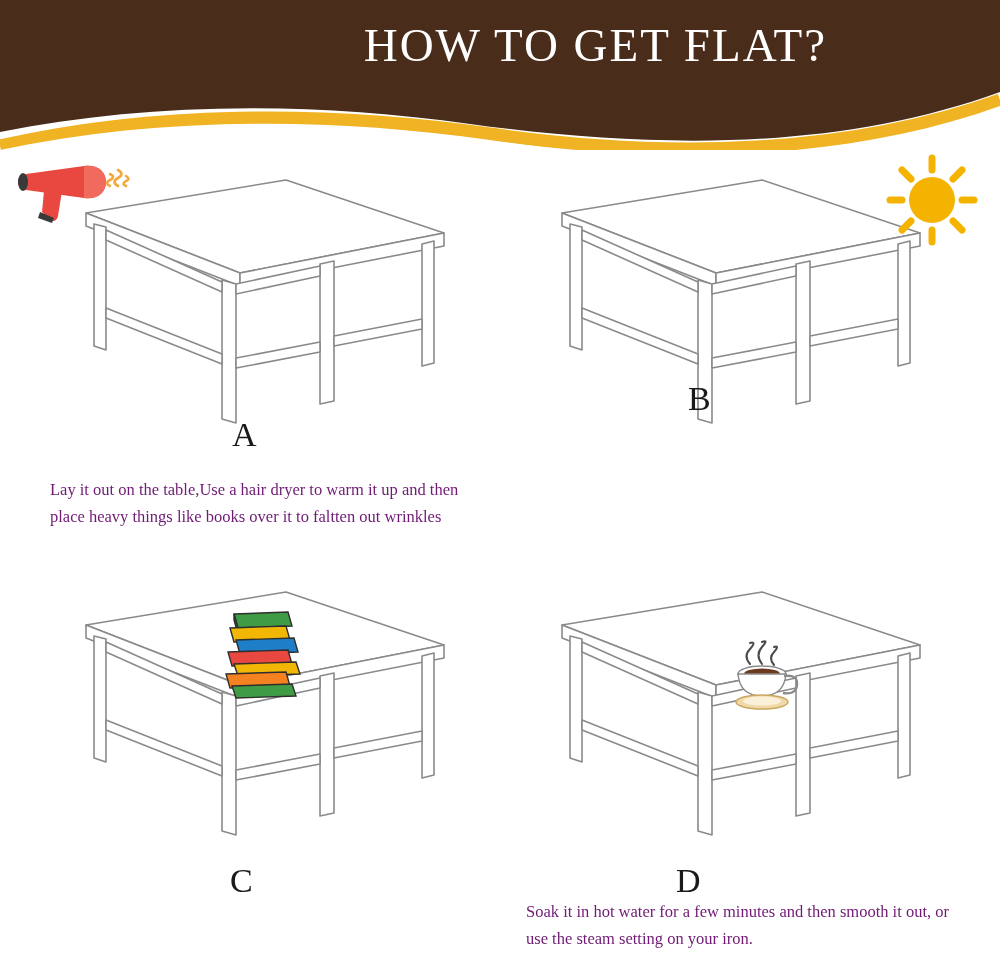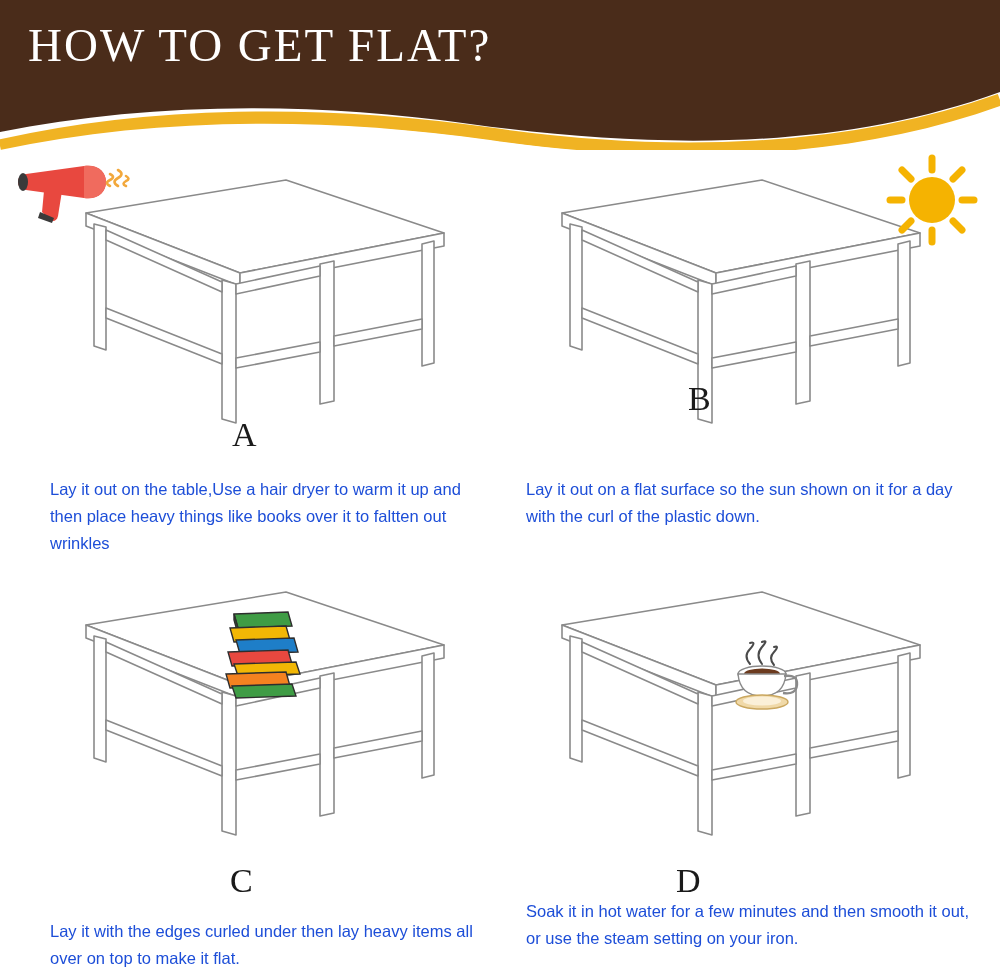--- a/index.html
+++ b/index.html
@@ -27,29 +27,28 @@
     position: absolute;
     inset: 0;
     width: 1000px;
     height: 150px;
   }
   .header-title {
     position: absolute;
     top: 18px;
     left: 0;
     width: 827px;
-    text-align: left;
+    text-align: right;
     color: #ffffff;
     font-family: "Liberation Serif", serif;
     font-size: 47px;
     letter-spacing: 2px;
     font-weight: normal;
     z-index: 3;
     white-space: nowrap;
-    margin-left: 28px;
   }
 
   
   .panels {
     position: relative;
     width: 1000px;
     height: 824px;
   }
   .panel {
     position: absolute;
@@ -71,23 +70,23 @@
   .panel-letter {
     position: absolute;
     font-family: "Liberation Serif", serif;
     font-size: 34px;
     color: #1a1a1a;
     line-height: 1;
   }
 
   .panel-caption {
     position: absolute;
-    font-family: Liberation Sans, sans-serif;
+    font-family: Liberation Serif, serif;
     font-size: 16.5px;
-    color: #1d4ed8;
+    color: #701a75;
     line-height: 1.65;
     width: 452px;
   }
 
   
   .panel-letter, .panel-caption { position: absolute; }
 
   .abs-layer {
     position: absolute;
     left: 0;
@@ -269,16 +268,14 @@
       </g>
     </svg>
   </div>
 
   <div class="panel-letter" style="left:232px; top:418px;">A</div>
   <div class="panel-letter" style="left:688px; top:382px;">B</div>
   <div class="panel-letter" style="left:230px; top:864px;">C</div>
   <div class="panel-letter" style="left:676px; top:864px;">D</div>
 
   <div class="panel-caption" style="left:50px; top:476px; width:430px;">Lay it out on the table,Use a hair dryer to warm it up and then place heavy things like books over it to faltten out wrinkles</div>
-  <div class="panel-caption" style="left:526px; top:476px; width:448px;">Lay it out on a flat surface so the sun shown on it for a day with the curl of the plastic down.</div>
-  <div class="panel-caption" style="left:50px; top:918px; width:430px;">Lay it with the edges curled under then lay heavy items all over on top to make it flat.</div>
   <div class="panel-caption" style="left:526px; top:898px; width:448px;">Soak it in hot water for a few minutes and then smooth it out, or use the steam setting on your iron.</div>
 </div>
 
 </body></html>

